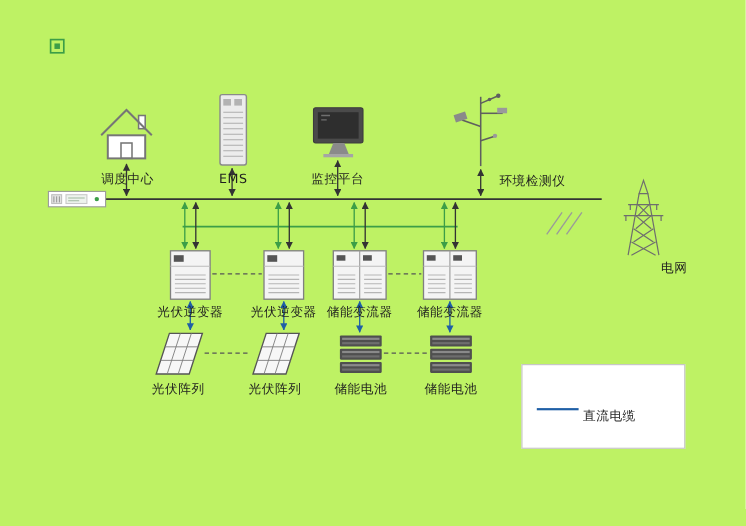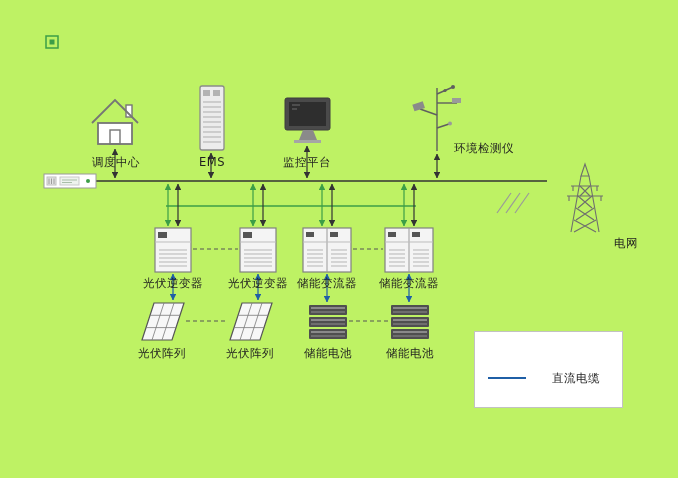--- a/index.html
+++ b/index.html
@@ -7,21 +7,21 @@
   .canvas { position:relative; width:678px; height:478px; background:#bef264; overflow:hidden;padding-left:32px; }
   svg.layer { position:absolute; left:0; top:0; }
   .lbl { position:absolute; transform:translateX(-50%); font-size:11.5px; color:#1f1f1f;
          white-space:nowrap; letter-spacing:.5px; }
   .comm { stroke:var(--comm_cable,#333333); }
   .ac   { stroke:var(--ac_cable,#3c9e47); }
   .dc   { stroke:var(--dc_cable,#1f5fa6); }
   .legend { position:absolute; left:474px; top:331px; width:149px; height:77px;
             border:1px solid #c2c2c2; background:#fff; display:flex; flex-direction:column;
             justify-content:space-evenly; padding-left:13px; }
-  .legend-row { display:flex; align-items:center; gap:26px;margin-top:17px; }
+  .legend-row { display:flex; align-items:flex-start; gap:4px;margin-top:17px; }
   .legend-line { width:38px; height:2px; display:inline-block; background:#333; }
   .legend-label { font-size:11.5px; color:#1f1f1f; letter-spacing:.5px; }
 </style>
 </head>
 <body>
 
 <div class="canvas">
 
   <svg class="layer" width="678" height="478" viewBox="0 0 678 478">
     <defs>
@@ -184,22 +184,22 @@
       <path d="M580 186 L590 196 M590 186 L580 196
                M578 196 L592 208 M592 196 L578 208
                M576 208 L594 220 M594 208 L576 220
                M574 220 L596 232 M596 220 L574 232"></path>
     </g>
   </svg>
 
   <div class="lbl" style="left:116px; top:155px;">调度中心</div>
   <div class="lbl" style="left:212px; top:155px;">EMS</div>
   <div class="lbl" style="left:307px; top:155px;">监控平台</div>
-  <div class="lbl" style="left:484px; top:141px;">环境检测仪</div>
-  <div class="lbl" style="left:626px; top:236px;">电网</div>
+  <div class="lbl" style="left:484px; top:157px;">环境检测仪</div>
+  <div class="lbl" style="left:613px; top:236px;">电网</div>
 
   <div class="lbl" style="left:173px; top:276px;">光伏逆变器</div>
   <div class="lbl" style="left:258px; top:276px;">光伏逆变器</div>
   <div class="lbl" style="left:327px; top:276px;">储能变流器</div>
   <div class="lbl" style="left:409px; top:276px;">储能变流器</div>
 
   <div class="lbl" style="left:162px; top:346px;">光伏阵列</div>
   <div class="lbl" style="left:250px; top:346px;">光伏阵列</div>
   <div class="lbl" style="left:328px; top:346px;">储能电池</div>
   <div class="lbl" style="left:410px; top:346px;">储能电池</div>

